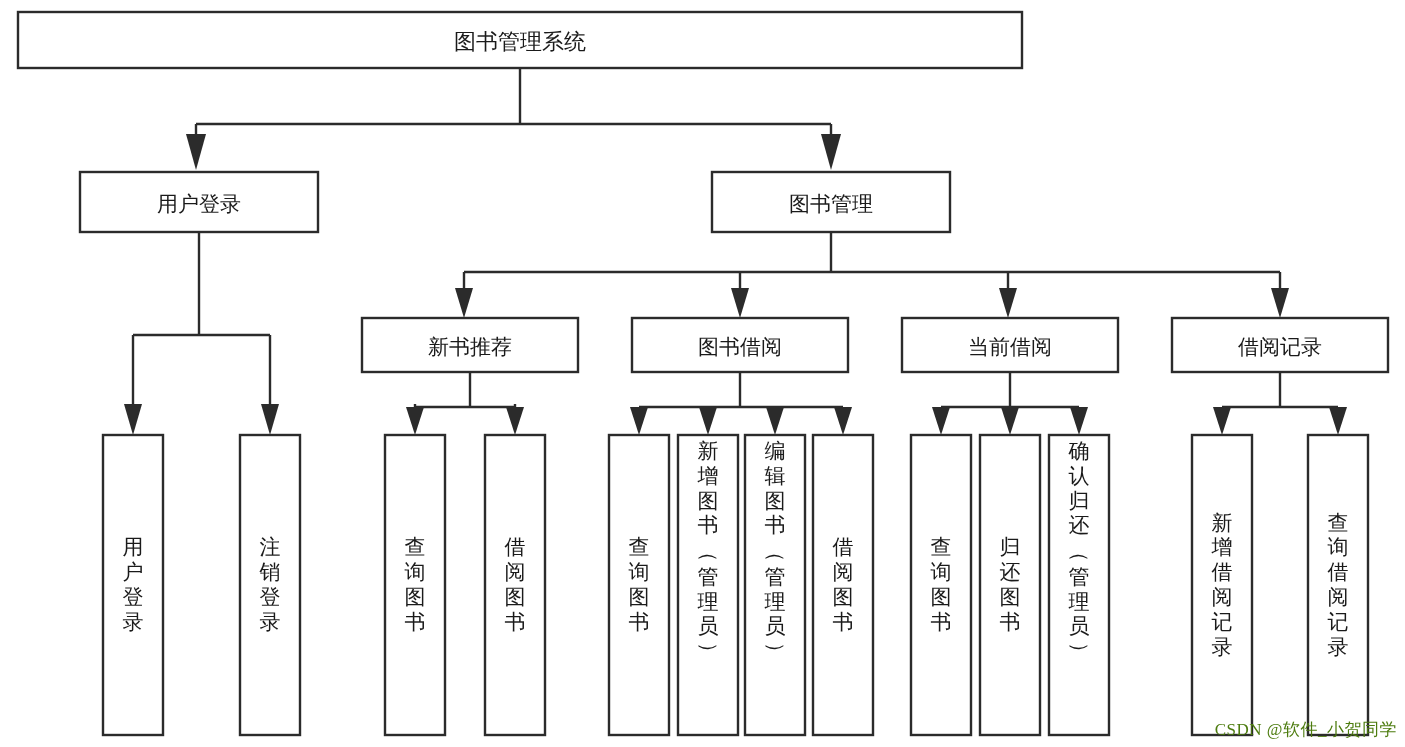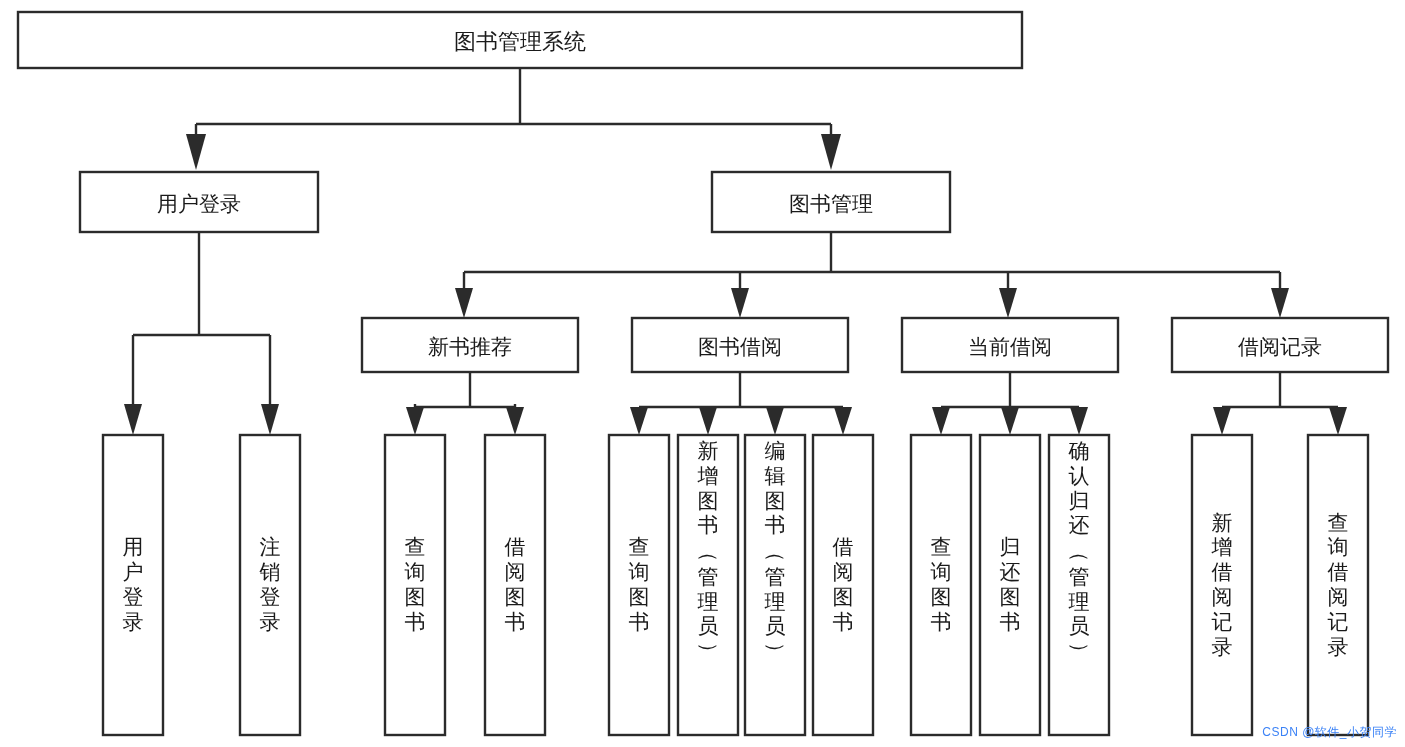--- a/index.html
+++ b/index.html
@@ -78,23 +78,23 @@
   .leaf-label-wrap .paren {
     
     display: block;
     transform: rotate(90deg);
     margin: 1px 0;
   }
   #watermark {
     position: absolute;
     right: 8px;
     bottom: 6px;
-    font-family: Liberation Sans, sans-serif;
-    font-size: 12px;
-    color: #3b82f6;
+    font-family: Liberation Serif, serif;
+    font-size: 17px;
+    color: #4d7c0f;
     letter-spacing: 0.5px;
     white-space: nowrap;
   }
 </style>
 </head>
 <body>
 
 <div id="diagram-root">
 
   <svg id="flow" viewBox="0 0 1405 747">

